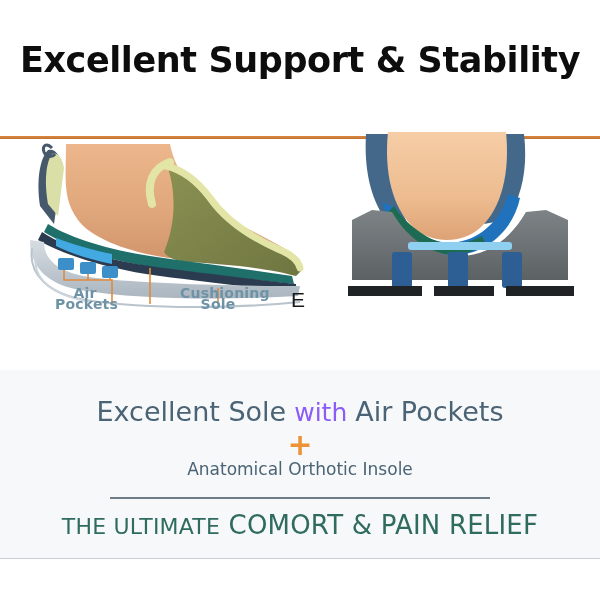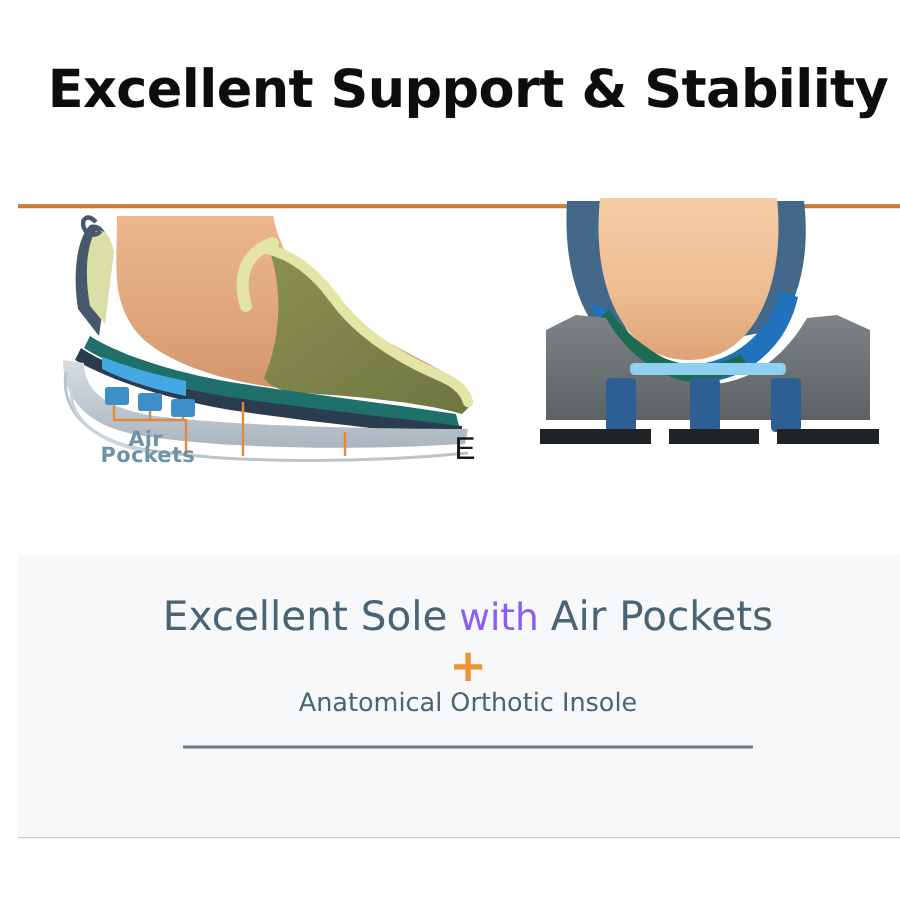--- a/index.html
+++ b/index.html
@@ -3,21 +3,21 @@
 <meta charset="utf-8">
 <style>
   html,body{margin:0;padding:0;}
   body{
     width:600px;height:600px;
     background:#ffffff;
     font-family:"Liberation Sans", sans-serif;
     overflow:hidden;
     position:relative;
   }
-  .page{position:relative;width:510px;height:600px;background:#ffffff;margin-left:12px;}
+  .page{position:relative;width:510px;height:600px;background:#ffffff;}
 
   
   .title-bar{
     position:absolute;left:0;top:0;width:600px;height:120px;
     display:flex;align-items:center;justify-content:center;
     background:#ffffff;
   }
   .title-text{
     font-family:"DejaVu Sans","Liberation Sans",sans-serif;
     font-weight:bold;
@@ -223,34 +223,41 @@
       <path d="M176 158 L244 158 L244 168 L176 168 Z" fill="#1f2326"></path>
     </svg>
 
   </div>
 
   <div class="callouts">
     <div class="callout c1">
       <div>Air</div>
       <div>Pockets</div>
     </div>
+    <div class="callout c3">
+      <div>Cushioning</div>
+      <div>Sole</div>
+    </div>
   </div>
 
   <div class="stray-letter">E</div>
 
   <div class="lower">
 
     <div class="line-main line-1">
       <span>Excellent Sole</span><span class="lite"> with </span><span>Air Pockets</span>
     </div>
 
     <div class="plus">+</div>
 
     <div class="line-main line-2">Anatomical Orthotic Insole</div>
 
     <div class="rule"></div>
 
+    <div class="line-3">
+      <span class="sm">THE ULTIMATE</span><span> COMORT &amp; PAIN RELIEF</span>
+    </div>
   </div>
 
   <div class="bottom-rule"></div>
   <div class="footer-space"></div>
 
 </div>
 
 </body></html>

